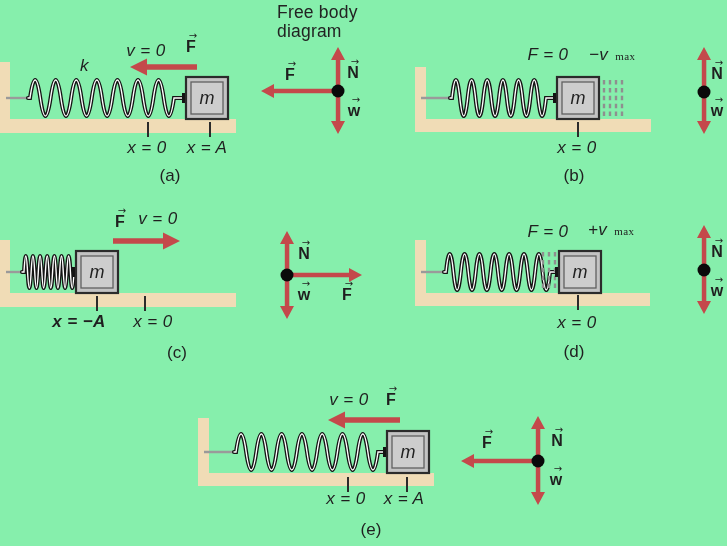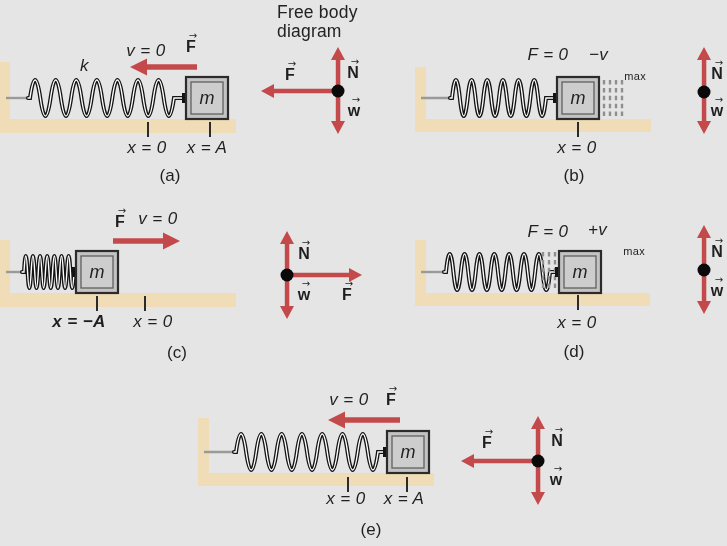--- a/index.html
+++ b/index.html
@@ -1,16 +1,16 @@
 <!DOCTYPE html>
 <html style="--red: #c4494b; --tan: #f0dcb6; --dash: #8f8f8f;"><head>
 <meta charset="utf-8">
 <style>
   html,body{margin:0;padding:0;background:#fff;}
-  .fig{position:relative;width:727px;height:546px;background:#e5e5e5;overflow:hidden;
+  .fig{position:relative;width:727px;height:546px;background:#86efac;overflow:hidden;
        font-family:"Liberation Sans",sans-serif;color:#1f1f1f;}
   .fig svg{position:absolute;left:0;top:0;}
 
   
   .surface{fill:var(--tan,#f0dcb6);}
   .lead{stroke:#9a9a9a;stroke-width:2.4;fill:none;}
   .spring{fill:none;stroke:#141414;stroke-width:4;stroke-linecap:round;}
   .spring-hi{fill:none;stroke:#ffffff;stroke-width:1.4;stroke-linecap:round;}
   .knob{stroke:#141414;stroke-width:4;}
   .mass-outer{fill:#c3c3c3;stroke:#2b2b2b;stroke-width:2.2;}
@@ -20,21 +20,21 @@
   .red-arrow path{fill:var(--red,#c4494b);}
   .fbd-dot{fill:#0a0a0a;}
 
   
   .labels span{position:absolute;white-space:nowrap;}
   .eq{font-style:italic;font-size:17px;letter-spacing:.4px;}
   .c{transform:translateX(-50%);}
   .hdr{font-size:17.5px;color:#222;letter-spacing:.2px;}
   .cap{font-size:17px;transform:translateX(-50%);}
   .mlab{font-style:italic;font-size:18px;transform:translate(-50%,-50%);}
-  .sub{font-size:11px;font-style:normal;position:relative !important;top:20px;margin-left:16px;}
+  .sub{font-size:11px;font-style:normal;position:relative !important;top:0;margin-left:7px;font-family:Liberation Serif, serif;}
   .it{position:relative !important;}
   .vec{position:absolute;display:flex;flex-direction:column;align-items:center;
        transform:translateX(-50%);line-height:1;}
   .vec .vec-arrow{position:relative !important;font-family:"DejaVu Sans",sans-serif;
        font-size:10px;line-height:6px;margin-left:4px;}
   .vec .vec-letter{position:relative !important;font-weight:bold;font-size:16px;line-height:15px;}
 </style>
 </head>
 <body>
 

